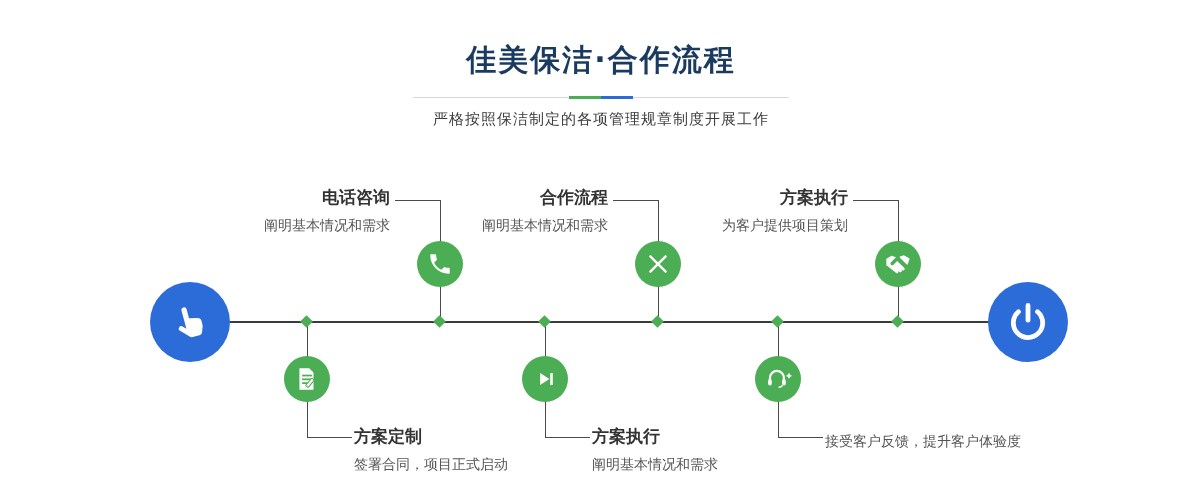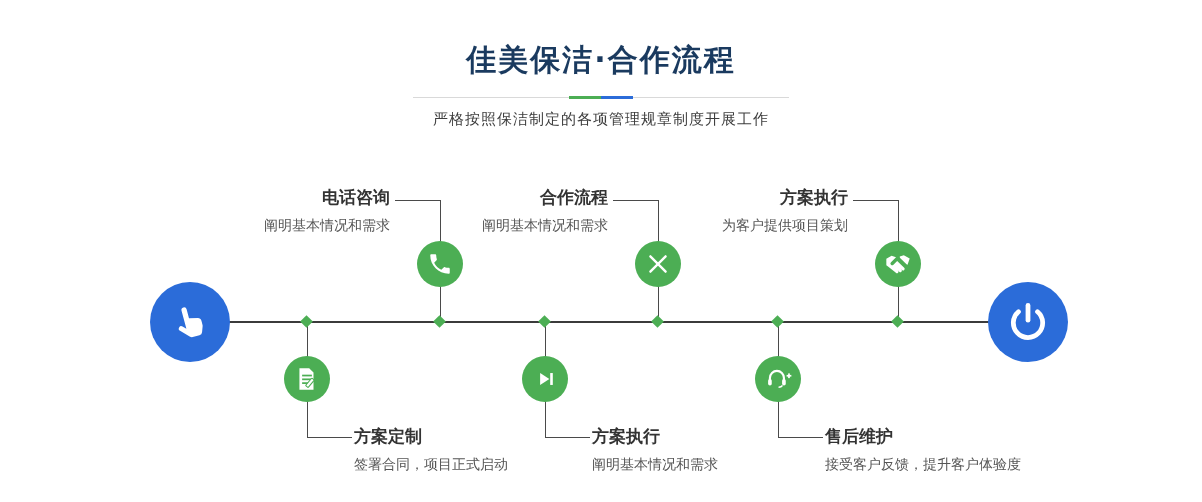--- a/index.html
+++ b/index.html
@@ -173,17 +173,16 @@
 
     <div class="step-label bottom" style="left:354px">
       <div class="label">方案定制</div>
       <div class="desc">签署合同，项目正式启动</div>
     </div>
     <div class="step-label bottom" style="left:592px">
       <div class="label">方案执行</div>
       <div class="desc">阐明基本情况和需求</div>
     </div>
     <div class="step-label bottom" style="left:825px">
-      <div class="label">售后维护</div>
       <div class="desc">接受客户反馈，提升客户体验度</div>
     </div>
   </div>
 </div>
 
 </body></html>

